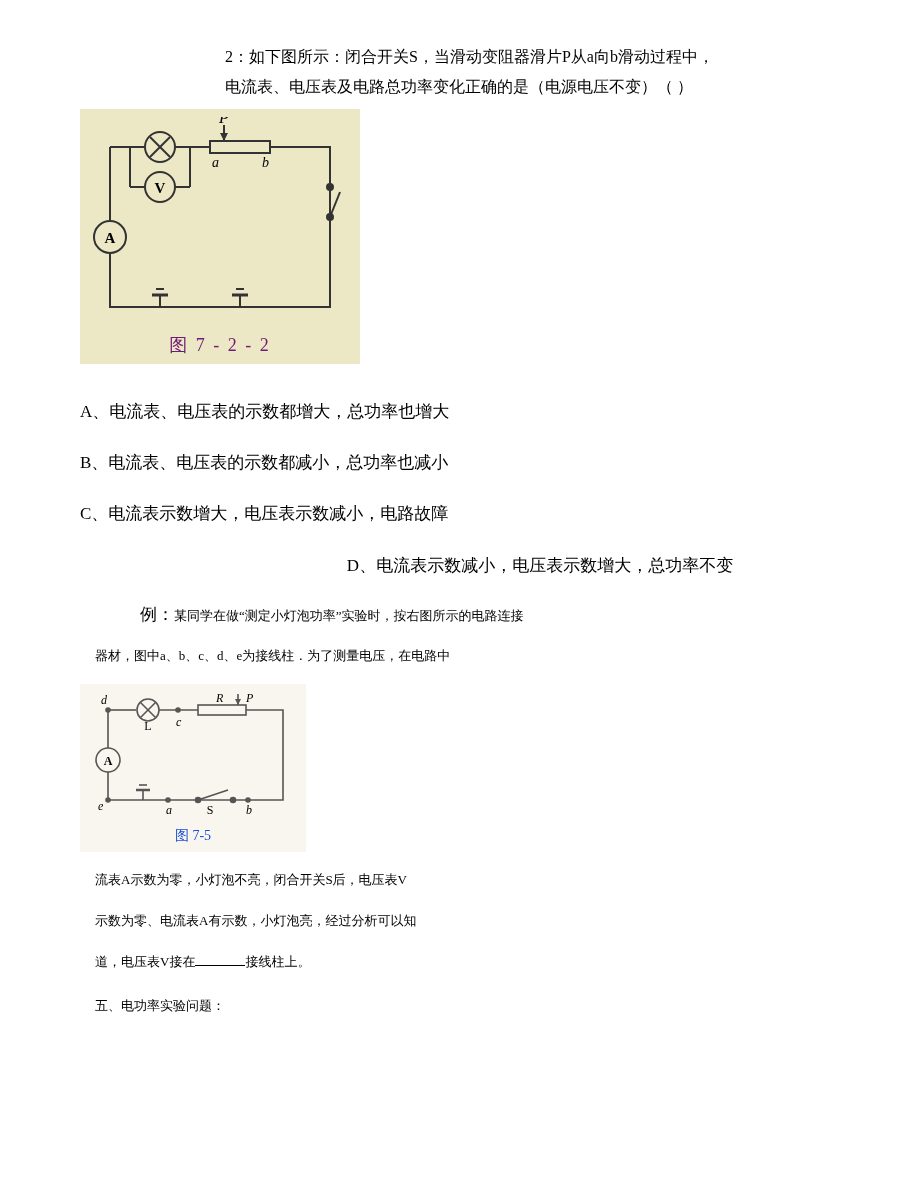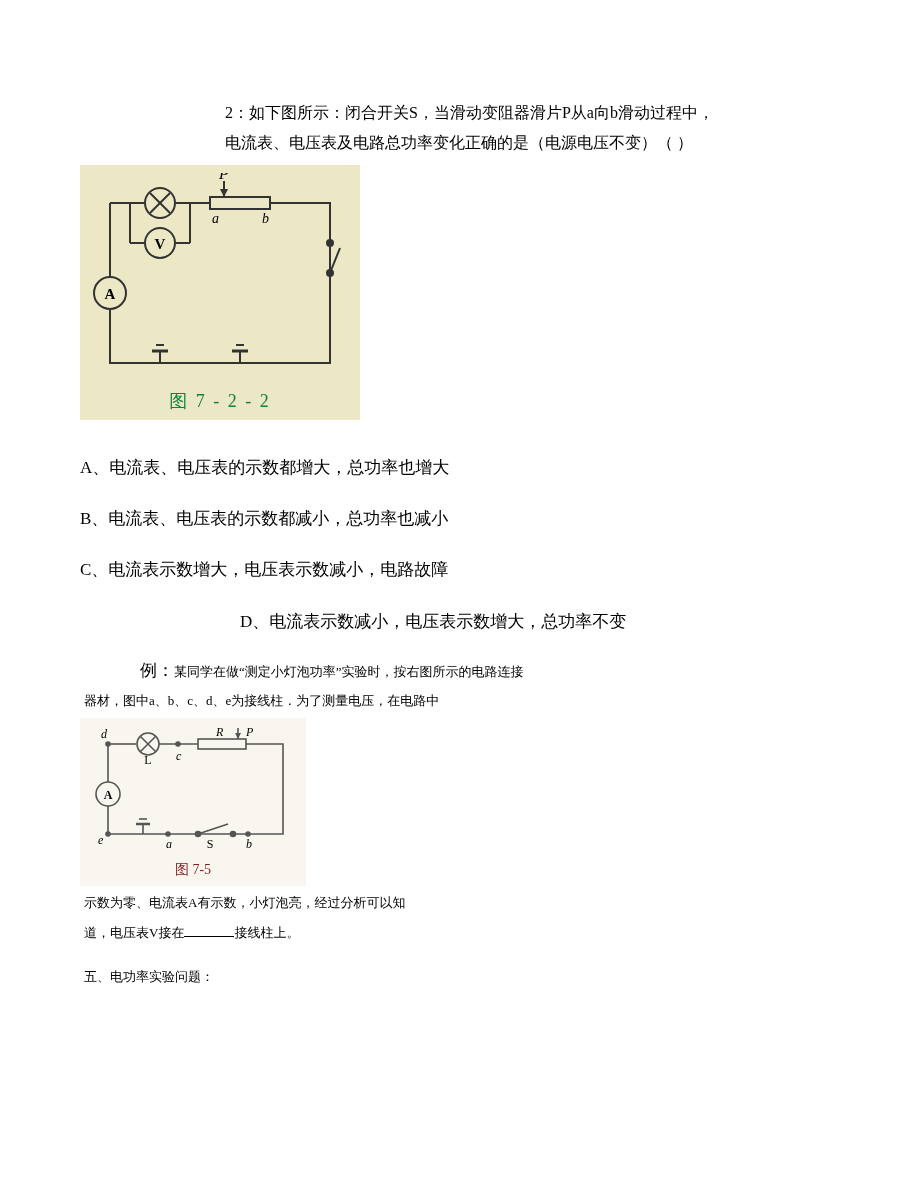--- a/index.html
+++ b/index.html
@@ -6,79 +6,80 @@
     font-family: "SimSun", "宋体", serif;
     width: 920px;
     margin: 0;
     padding: 0;
     background: #fff;
     color: #000;
     font-size: 16px;
     line-height: 1.6;
   }
   .page {
-    padding: 100px 80px 60px 80px;
+    padding: 44px 80px 60px 80px;
   }
   .q-stem {
     margin-left: 145px;
     margin-bottom: 10px;
   }
   .q-stem p {
     margin: 0 0 4px 0;
   }
   .fig722 {
     margin: 0 0 10px 0;
     background: #ece8c6;
     display: inline-block;
     padding: 8px 10px 4px 10px;
     position: relative;
   }
   .fig722 svg { display: block; }
   .fig722-caption {
     text-align: center;
     font-size: 18px;
-    color: #15803d;
+    color: #701a75;
     letter-spacing: 2px;
     margin-top: 4px;
   }
   .options p {
     margin: 24px 0 18px 0;
     font-size: 17px;
   }
   .option-d {
     text-indent: 160px;
+    text-align: center;
   }
   .sub1 {
     margin-left: 100px;
     margin-top: 10px;
     font-size: 14px;
   }
   .sub2 {
     margin-left: 60px;
     margin-top: 22px;
   }
   .sub2 .ex-label { font-size: 17px; }
   .sub2 .ex-text { font-size: 13px; }
   .small { font-size: 13px; line-height: 2; }
-  .small p { margin: 4px; }
+  .small p { margin: 15px; }
   .fig75-row {
     display: flex;
     align-items: flex-end;
     gap: 12px;
     margin: 4px 0;
   }
   .fig75 {
     background: #f8f6ef;
     padding: 6px 8px 2px 8px;
   }
   .fig75 svg { display: block; }
   .fig75-caption {
     text-align: center;
     font-size: 14px;
-    color: #7f1d1d;
+    color: #1d4ed8;
     margin-top: 2px;
   }
   .blank {
     display: inline-block;
     border-bottom: 1px solid #000;
     width: 50px;
     height: 14px;
     vertical-align: baseline;
   }
 </style>
@@ -206,19 +207,20 @@
           <text x="60" y="40" font-size="12" text-anchor="middle">L</text>
           <text x="122" y="124" font-size="12" text-anchor="middle">S</text>
           <text x="128" y="12" font-size="12" font-style="italic">R</text>
           <text x="158" y="12" font-size="12" font-style="italic">P</text>
           <text x="20" y="75" font-size="12" text-anchor="middle" font-weight="bold">A</text>
         </svg>
         <div class="fig75-caption">图 7-5</div>
       </div>
     </div>
 
+    <p>流表A示数为零，小灯泡不亮，闭合开关S后，电压表V</p>
     <p>示数为零、电流表A有示数，小灯泡亮，经过分析可以知</p>
     <p>道，电压表V接在<span class="blank"></span>接线柱上。</p>
 
     <p style="margin-top:18px;">五、电功率实验问题：</p>
   </div>
 
 </div>
 
 </body></html>

